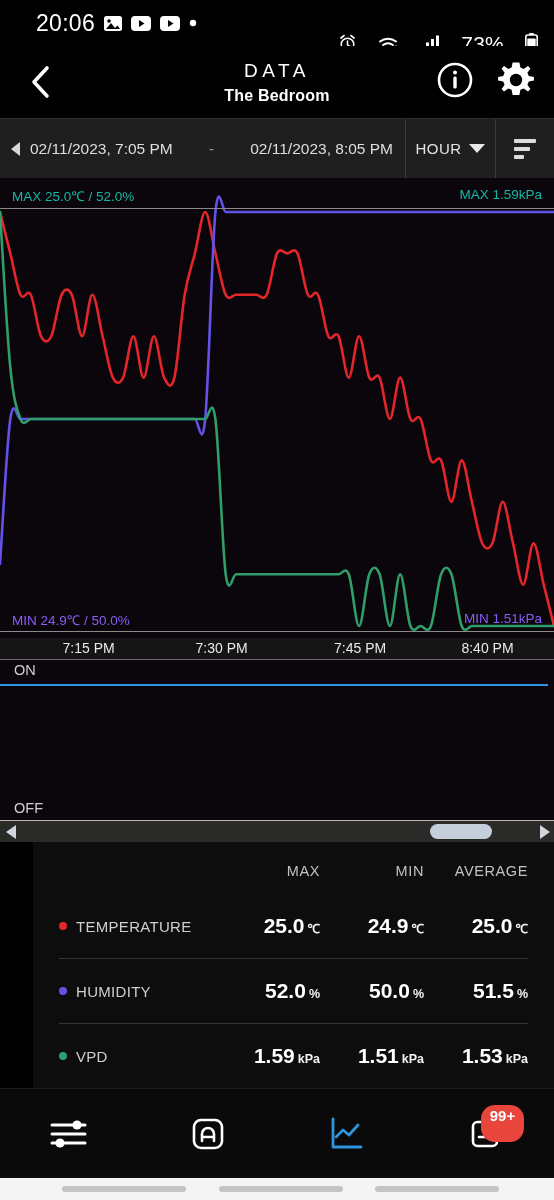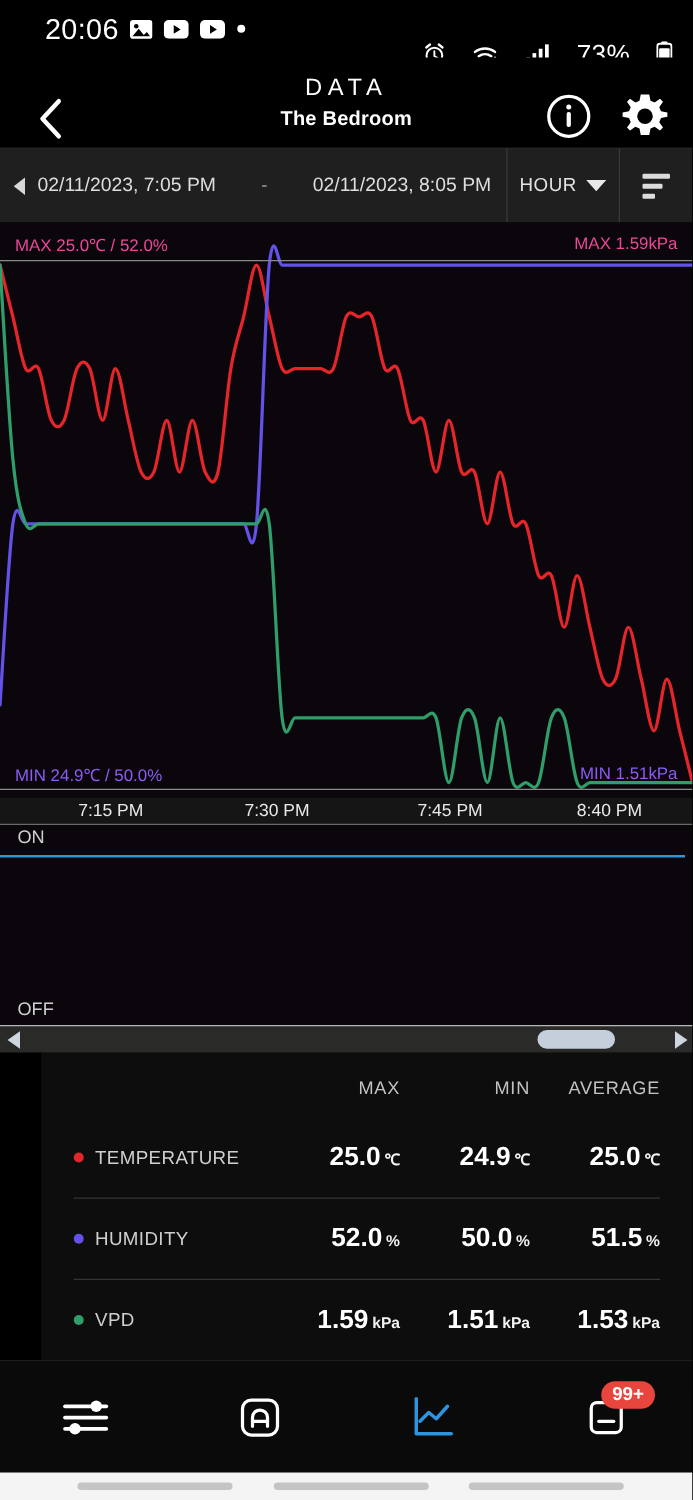--- a/index.html
+++ b/index.html
@@ -18,21 +18,21 @@
     color: #fff; background: #000;
   }
   .sb-left { display: flex; align-items: center; gap: 9px; }
   .sb-clock { font-size: 23px; letter-spacing: .3px; }
   .sb-right { display: flex; align-items: center; gap: 21px; margin-top: 41px; }
   .sb-batt-txt { font-size: 21px; letter-spacing: .2px; }
   .ico { display: inline-flex; align-items: center; justify-content: center; }
 
   
   .appbar {
-    height: 72px; background: #000; display: flex; align-items: flex-end;
+    height: 72px; background: #000; display: flex; align-items: center;
     padding: 0 18px; position: relative;
   }
   .back-btn { width: 46px; height: 46px; display: flex; align-items: center; justify-content: center; }
   .titles {
     position: absolute; left: 0; right: 0; top: 0; bottom: 0;
     display: flex; flex-direction: column; align-items: center;
     justify-content: center; gap: 5px; pointer-events: none;
   }
   .title-main { color: #fff; font-size: 19px; letter-spacing: 4.5px; font-weight: 400; }
   .title-sub  { color: #fff; font-size: 16px; font-weight: bold; letter-spacing: .2px; }
@@ -61,21 +61,21 @@
   .filter-lines i { display: block; height: 4px; background: #dcdcdc; border-radius: 1px; }
   .filter-lines i:nth-child(1) { width: 22px; }
   .filter-lines i:nth-child(2) { width: 16px; }
   .filter-lines i:nth-child(3) { width: 10px; }
 
   
   .chart-wrap { position: relative; background: #0b060b; height: 460px; }
   .chart-labels-top {
     position: absolute; top: 9px; left: 0; right: 0; height: 18px;
     display: flex; justify-content: space-between; padding: 0 12px;
-    font-size: 13.5px; color: #ec4899; z-index: 3;
+    font-size: 13.5px; color: #14b8a6; z-index: 3;
   }
   .chart-rule-top { position: absolute; top: 30px; left: 0; right: 0; height: 1px; background: #8a8a8a; z-index: 3; }
   .chart-labels-bot {
     position: absolute; bottom: 9px; left: 0; right: 0; height: 18px;
     display: flex; justify-content: space-between; padding: 0 12px;
     font-size: 13.5px; color: #8b5cf6; z-index: 3;
   }
   .chart-rule-bot { position: absolute; bottom: 6px; left: 0; right: 0; height: 1px; background: #8a8a8a; z-index: 3; }
   .chart-svg { position: absolute; inset: 0; width: 100%; height: 100%; z-index: 2; }
 
@@ -122,21 +122,21 @@
   
   .bottomnav {
     position: absolute; bottom: 22px; left: 0; right: 0; height: 90px;
     background: #0a0a0a; display: flex; align-items: center;
     border-top: 1px solid #1d1d1d;
   }
   .nav-item { flex: 1; display: flex; align-items: center; justify-content: center; position: relative; height: 100%; }
   .badge {
     position: absolute; top: 16px; left: 50%; margin-left: -4px;
     background: #e8453c; color: #fff; font-size: 15px; font-weight: bold;
-    border-radius: 14px; padding: 2px 9px 3px 9px; z-index: 4;
+    border-radius: 14px; padding: 2px 9px 18px 9px; z-index: 4;
   }
   .gesture { position: absolute; bottom: 0; left: 0; right: 0; height: 22px; background: #f4f4f4; display: flex; align-items: center; }
   .gesture i { height: 6px; border-radius: 3px; background: #c4c4c4; display: block; }
   .g1 { position: absolute; left: 62px; width: 124px; }
   .g2 { position: absolute; left: 219px; width: 124px; }
   .g3 { position: absolute; left: 375px; width: 124px; }
 </style>
 </head>
 <body>
 

